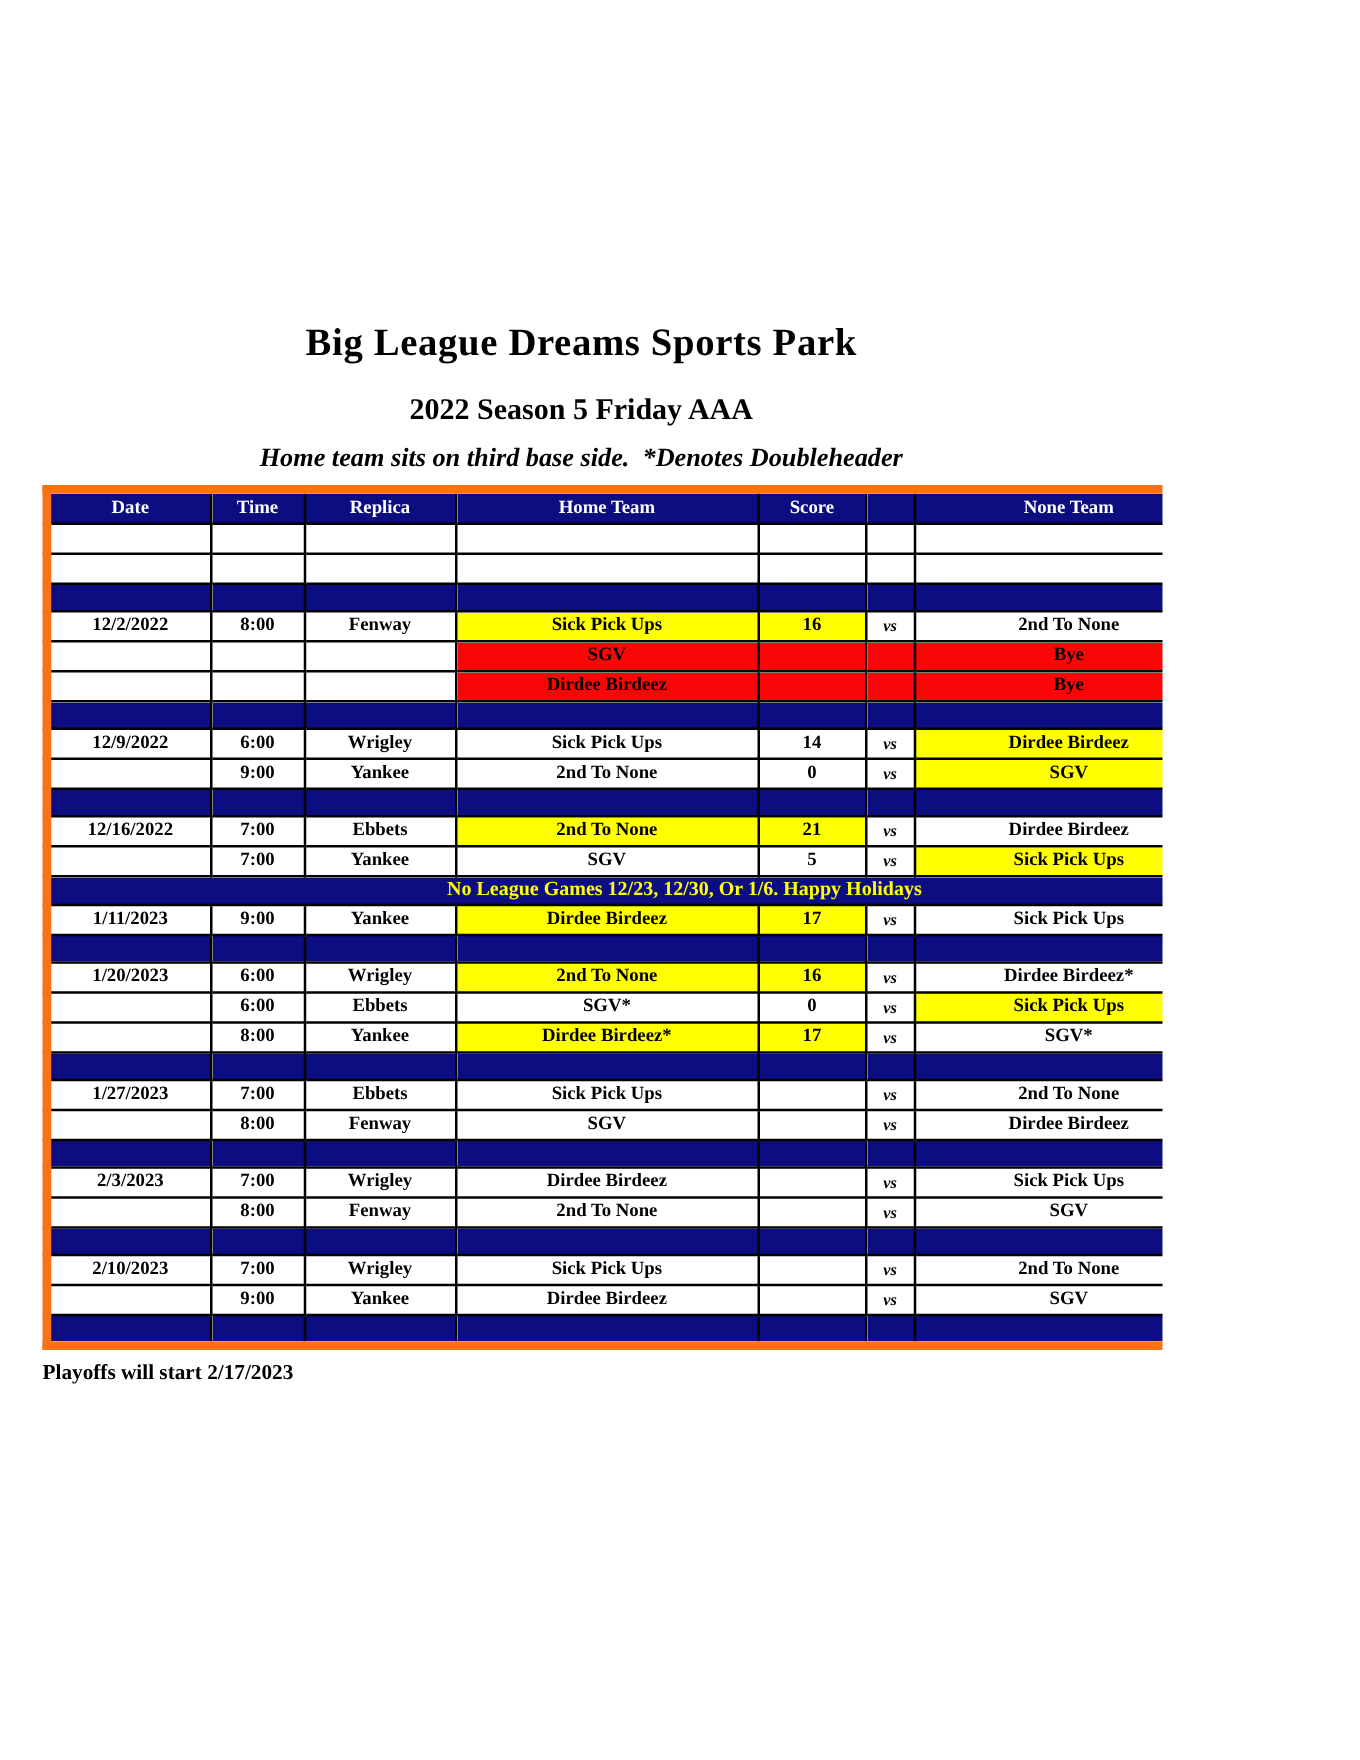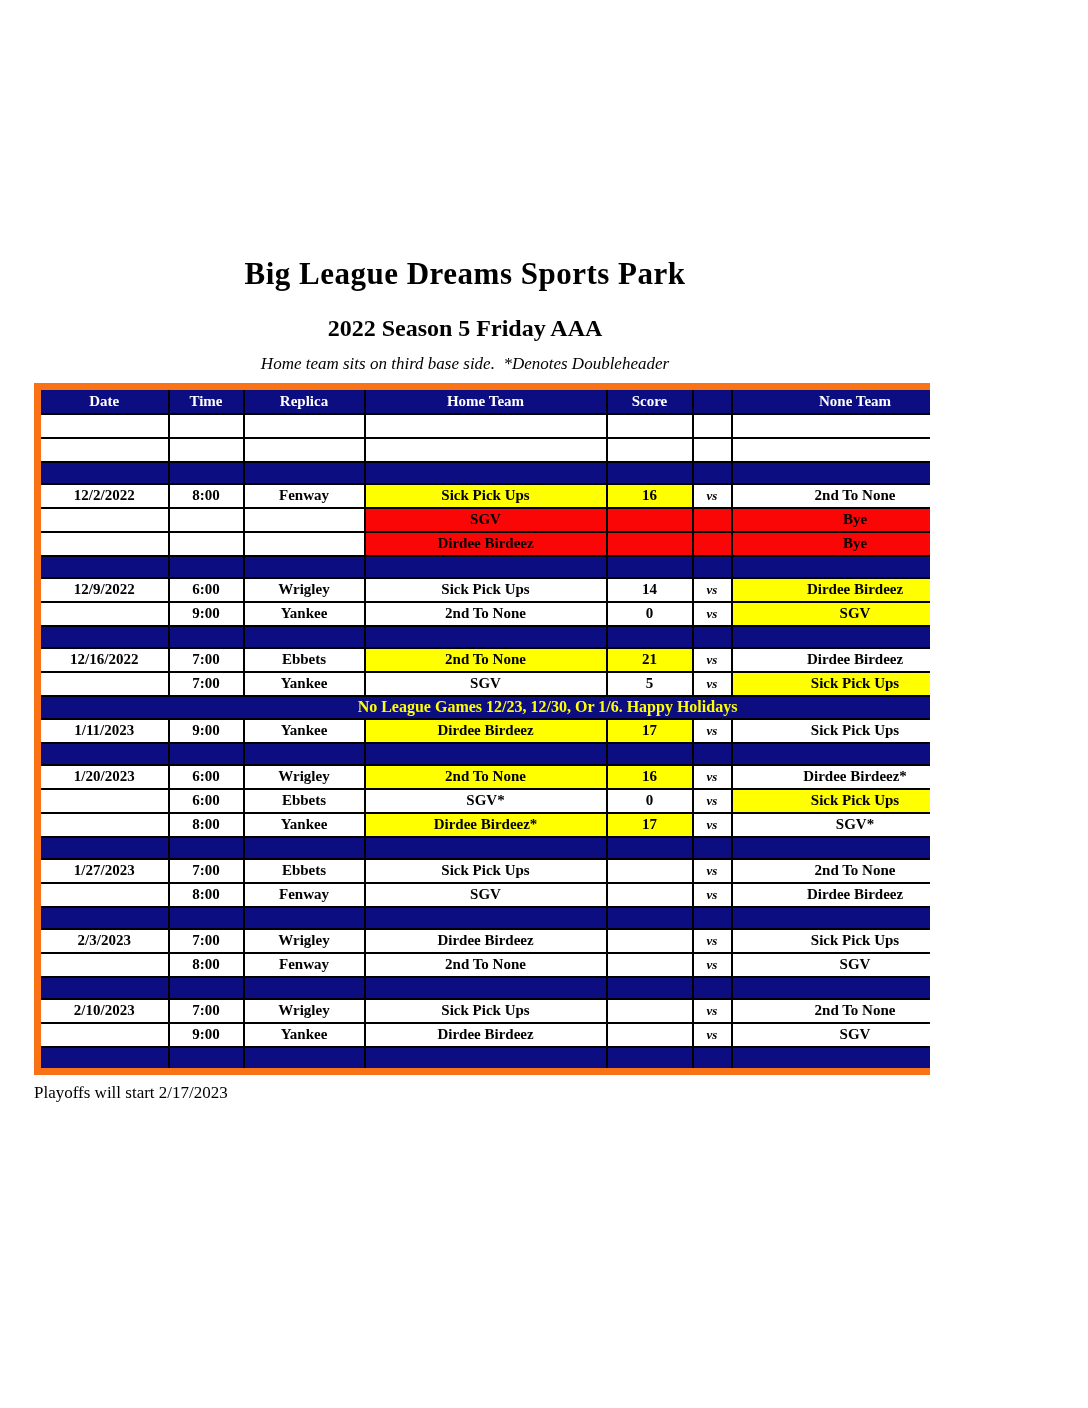--- a/index.html
+++ b/index.html
@@ -5,21 +5,21 @@
   html,body { margin:0; padding:0; background:#ffffff; }
   body {
     width:1088px; height:1408px;
     font-family:"Liberation Serif","DejaVu Serif",serif;
     color:#000;
   }
   .page { position:relative; width:930px; height:1408px; overflow:hidden; }
   .header-block { padding-top:256px; text-align:center; }
   .title    { font-size:31px; font-weight:bold; line-height:1.15; letter-spacing:0.5px; }
   .subtitle { font-size:24px; font-weight:bold; margin-top:23px; }
-  .note     { font-size:17px; font-weight:normal; font-style:italic; margin-top:12px; white-space:pre; }
+  .note     { font-size:21px; font-weight:bold; font-style:italic; margin-top:12px; white-space:pre; }
 
   table.schedule {
     border-collapse:collapse; table-layout:fixed;
     width:1020px; margin:9px 0 0 34px;
     border:7px solid #f97316;
   }
   col.c0{width:131px} col.c1{width:75px} col.c2{width:121px} col.c3{width:242px}
   col.c4{width:86px}  col.c5{width:39px} col.c6{width:247px} col.c7{width:79px}
 
   .schedule th, .schedule td {
@@ -34,21 +34,21 @@
   tr.blank td { background:#ffffff; }
   tr.note-row td {
     background:var(--navy,#0d0d82);
     color:var(--note_text,#ffff00);
     font-size:16px; height:21px;
   }
   td.hl  { background:var(--yellow,#ffff00); }
   td.red { background:var(--red,#fb0606); }
   td.vs  { font-style:italic; font-size:13px; }
 
-  .footer-note { margin:8px 0 0 34px; font-size:17px; font-weight:normal; }
+  .footer-note { margin:8px 0 0 34px; font-size:17px; font-weight:bold; }
 </style>
 </head>
 <body>
 
 <div class="page">
   <div class="header-block">
     <div class="title">Big League Dreams Sports Park</div>
     <div class="subtitle">2022 Season 5 Friday AAA</div>
     <div class="note">Home team sits on third base side.  *Denotes Doubleheader</div>
   </div>

